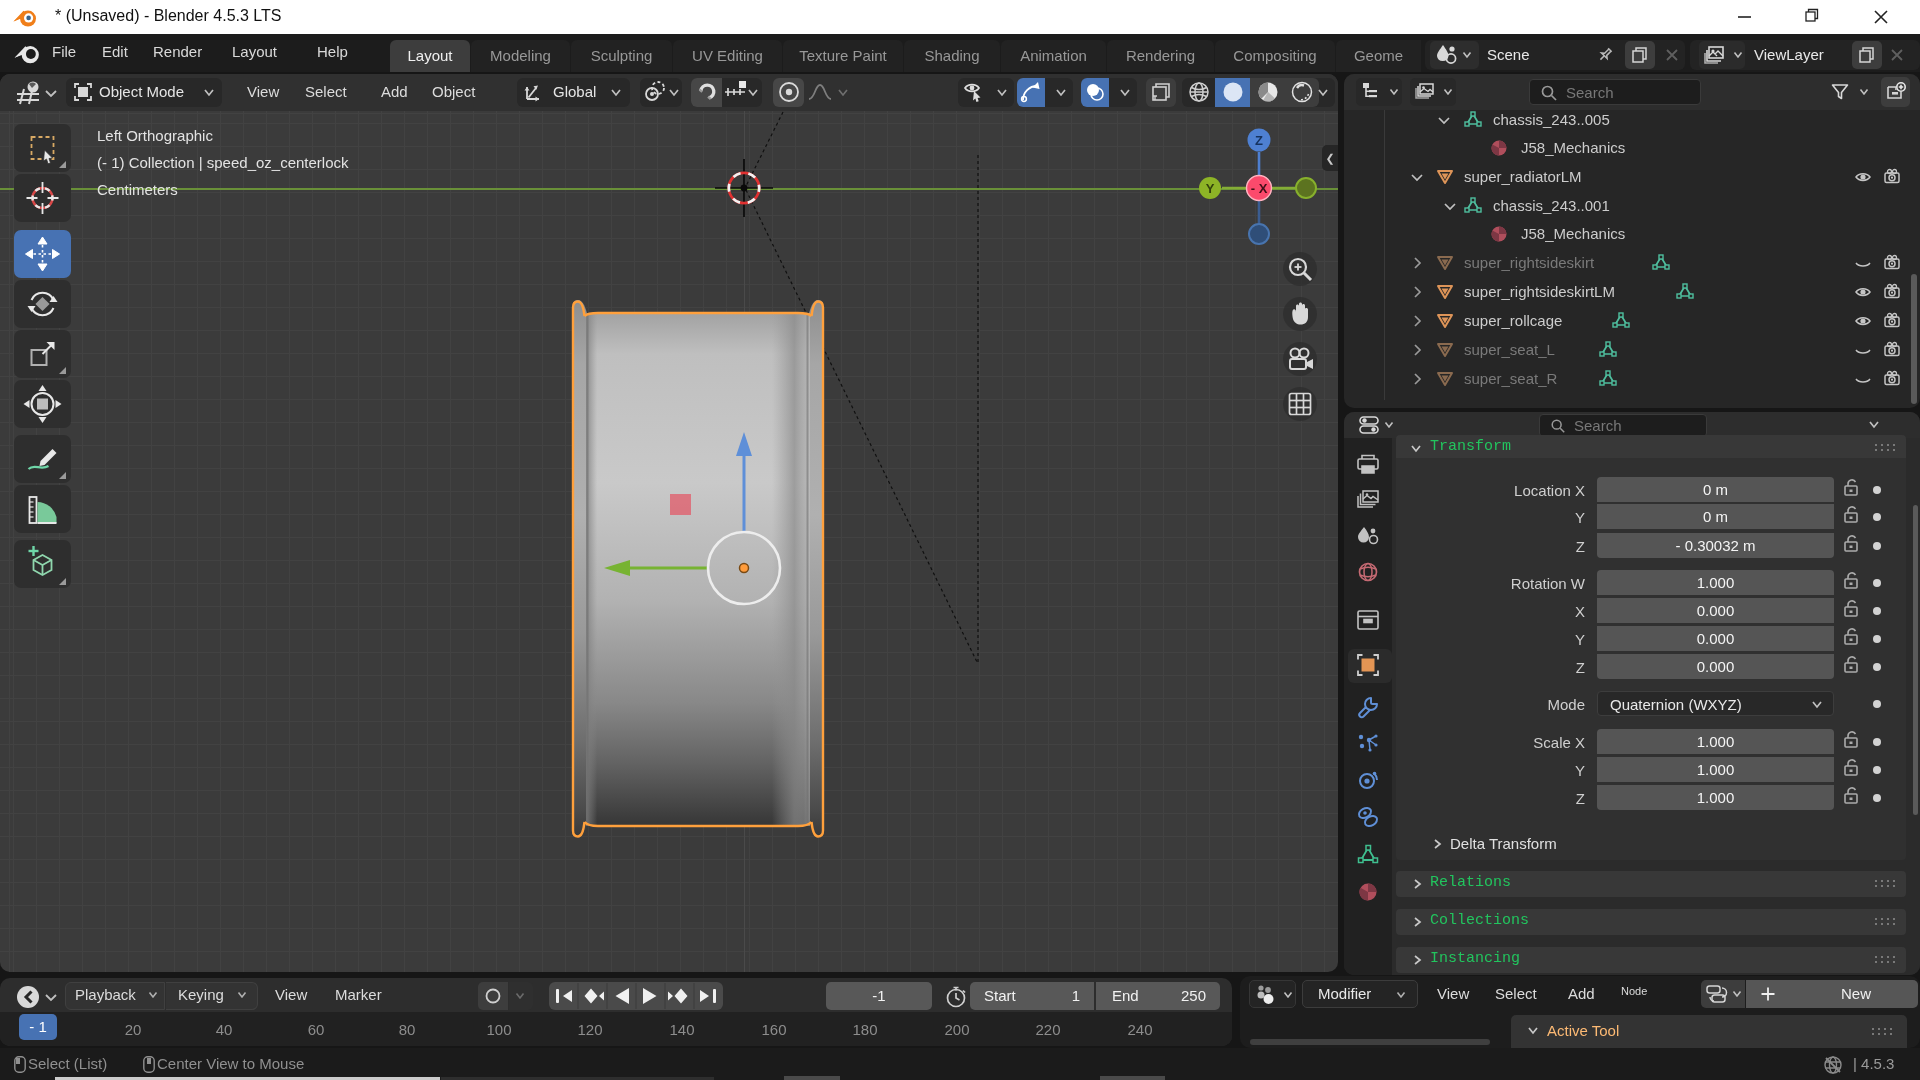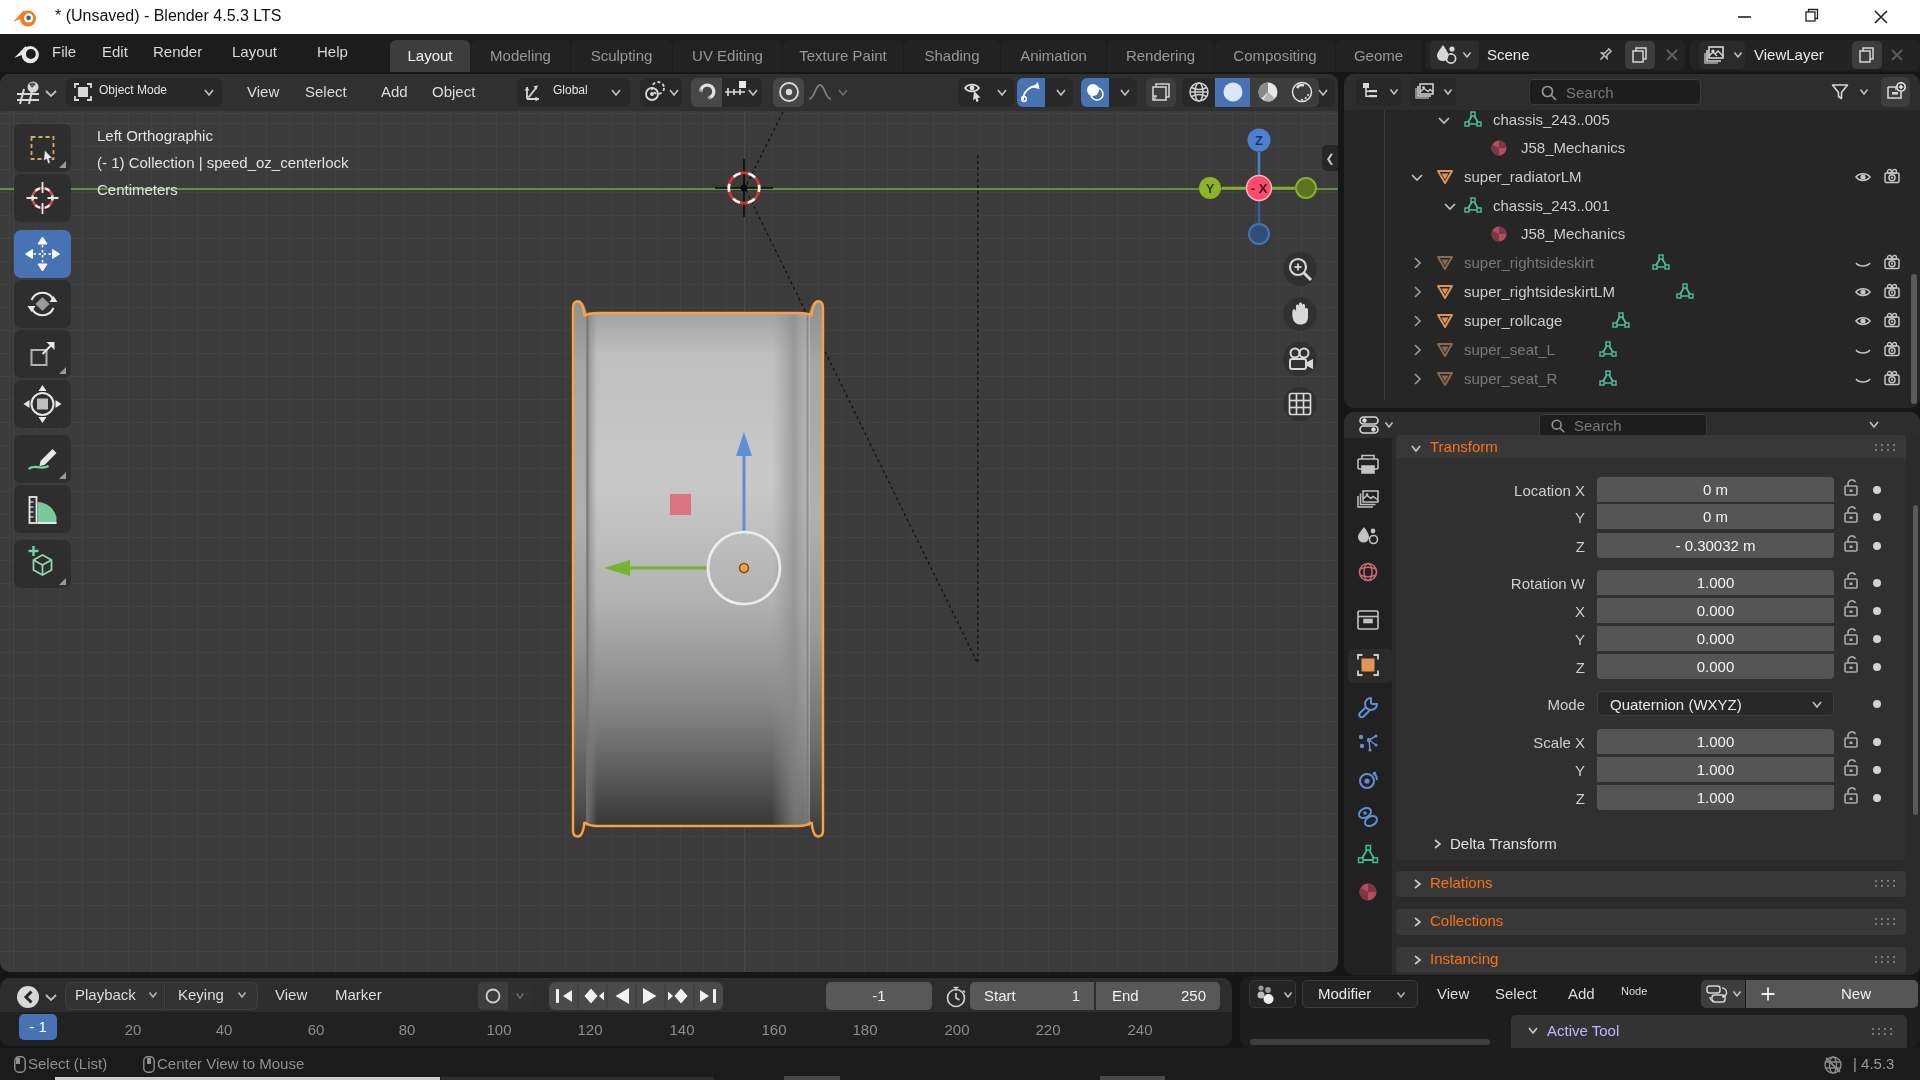--- a/index.html
+++ b/index.html
@@ -30,35 +30,35 @@
       repeating-linear-gradient(to right, #424242 0 1px, transparent 1px 23px),
       repeating-linear-gradient(to bottom, #424242 0 1px, transparent 1px 23px);
     background-position:13px 12px; }
   .vtext { position:absolute; color:#e3e3e3; font-size:15px; }
 
   
   .tbtn { position:absolute; left:14px; width:57px; height:48px; background:#2e2e2e; border-radius:7px; }
   .tbtn.blue { background:#4772b3; }
 
   
-  .wdg { position:absolute; background:#282828; border-radius:6px; color:#e0e0e0; font-size:12px; }
+  .wdg { position:absolute; background:#282828; border-radius:6px; color:#e0e0e0; font-size:15px; }
 
   
   #outliner { left:1344px; top:74px; width:576px; height:334px; background:#262626; border-radius:10px; }
   #outliner .hdr { background:#2d2d2d; }
   .orow { position:absolute; left:0; width:100%; height:28px; font-size:15px; color:#cccccc; }
   .orow .nm { position:absolute; top:5px; }
   .dim { color:#7a7a7a !important; }
 
   
   #props { left:1344px; top:412px; width:576px; height:563px; background:#2b2b2b; border-radius:10px; }
   #props .hdr { height:26px; background:#2d2d2d; }
   .tabcol { position:absolute; left:0; top:26px; width:48px; height:537px; background:#212121; }
   .pbody { position:absolute; left:48px; top:26px; width:528px; height:537px; background:#2b2b2b; }
-  .phead { position:absolute; left:2px; width:520px; height:26px; background:#383838; color:#f97316; font-size:15px; border-radius:4px; }
+  .phead { position:absolute; left:2px; width:520px; height:26px; background:#383838; color:#22c55e; font-size:15px; border-radius:4px;font-family:Liberation Mono, monospace; }
   .plabel { position:absolute; right:340px; color:#cfcfcf; font-size:15px; text-align:right; white-space:nowrap; }
   .pfield { position:absolute; left:253px; width:237px; height:25px; background:#555555; color:#f4f4f4; font-size:15px; text-align:center; line-height:25px; }
 
   
   #timeline { left:0; top:978px; width:1232px; height:68px; background:#2d2d2d; border-radius:10px; }
   #timeline .ruler { position:absolute; left:0; top:34px; width:100%; height:34px; background:#212121; }
   .fnum { position:absolute; top:9px; color:#8d8d8d; font-size:15px; transform:translateX(-50%); }
 
   
   #nodeed { left:1240px; top:976px; width:680px; height:72px; background:#1d1d1d; border-radius:10px; }
@@ -1138,21 +1138,21 @@
       <svg width="16" height="16" viewBox="0 0 16 16" style="left:14px; top:6px;">
           <path d="M8 1.5 v13 M1.5 8 h13" stroke="#f0f0f0" stroke-width="1.8"></path>
         </svg>
       <div class="txt" style="left:95px; top:5px;">New</div>
     </div>
 
     <div class="abs" style="left:271px; top:39px; width:396px; height:33px; background:#333333; border-radius:5px 5px 0 0;">
       <svg width="12" height="10" viewBox="0 0 12 10" style="left:16px; top:11px;">
           <path d="M2 2 l4 5 l4 -5" stroke="#c8c8c8" stroke-width="1.7" fill="none"></path>
         </svg>
-      <div class="txt" style="left:36px; top:7px; color:#c4b5fd; font-size:15px;">Active Tool</div>
+      <div class="txt" style="left:36px; top:7px; color:#fdba74; font-size:15px;">Active Tool</div>
       <svg width="24" height="10" viewBox="0 0 24 10" style="left:360px; top:12px;" fill="#8a8a8a">
         <circle cx="2" cy="2" r="1.1"></circle>
           <circle cx="8" cy="2" r="1.1"></circle>
           <circle cx="14" cy="2" r="1.1"></circle>
           <circle cx="20" cy="2" r="1.1"></circle>
         <circle cx="2" cy="7" r="1.1"></circle>
           <circle cx="8" cy="7" r="1.1"></circle>
           <circle cx="14" cy="7" r="1.1"></circle>
           <circle cx="20" cy="7" r="1.1"></circle>
       </svg>

